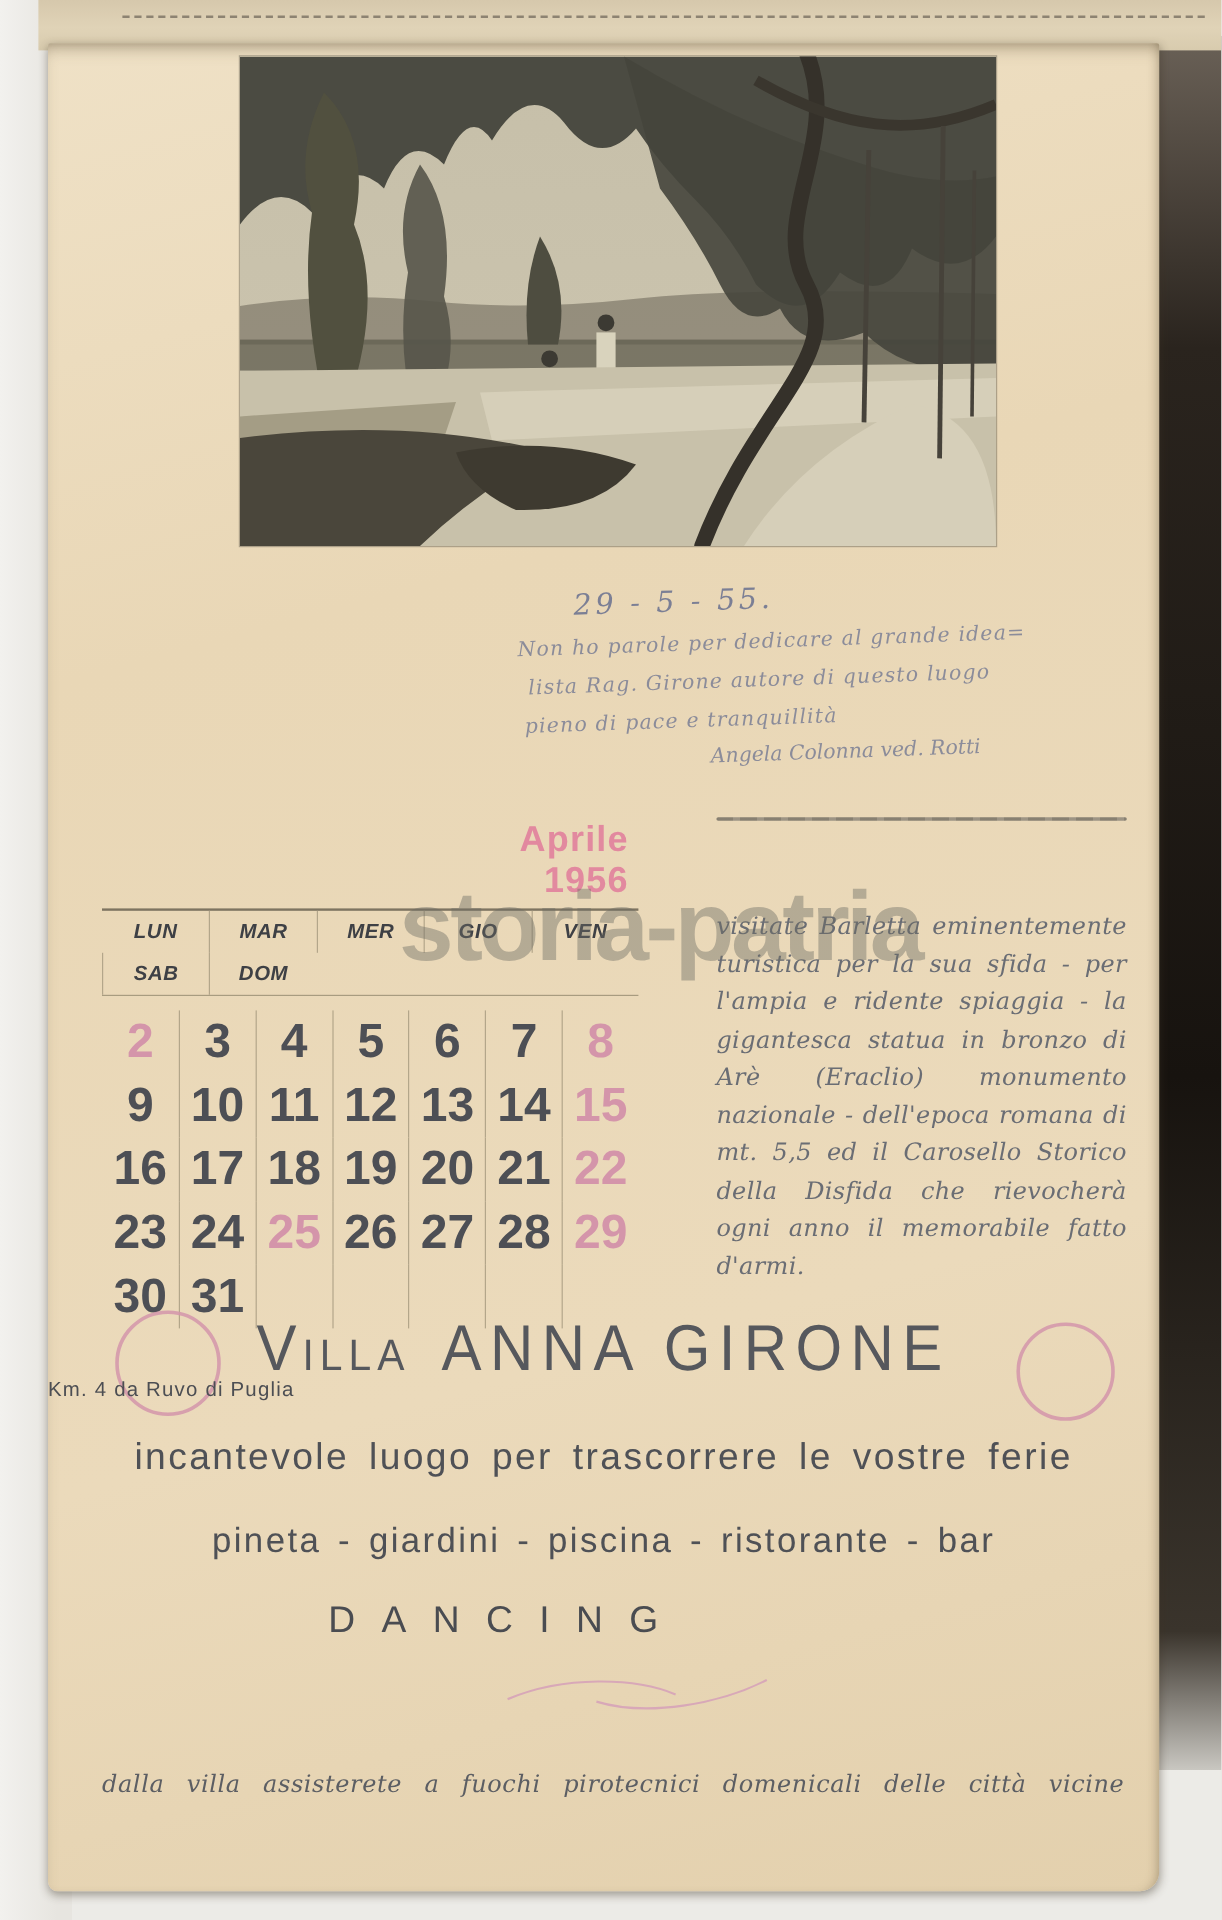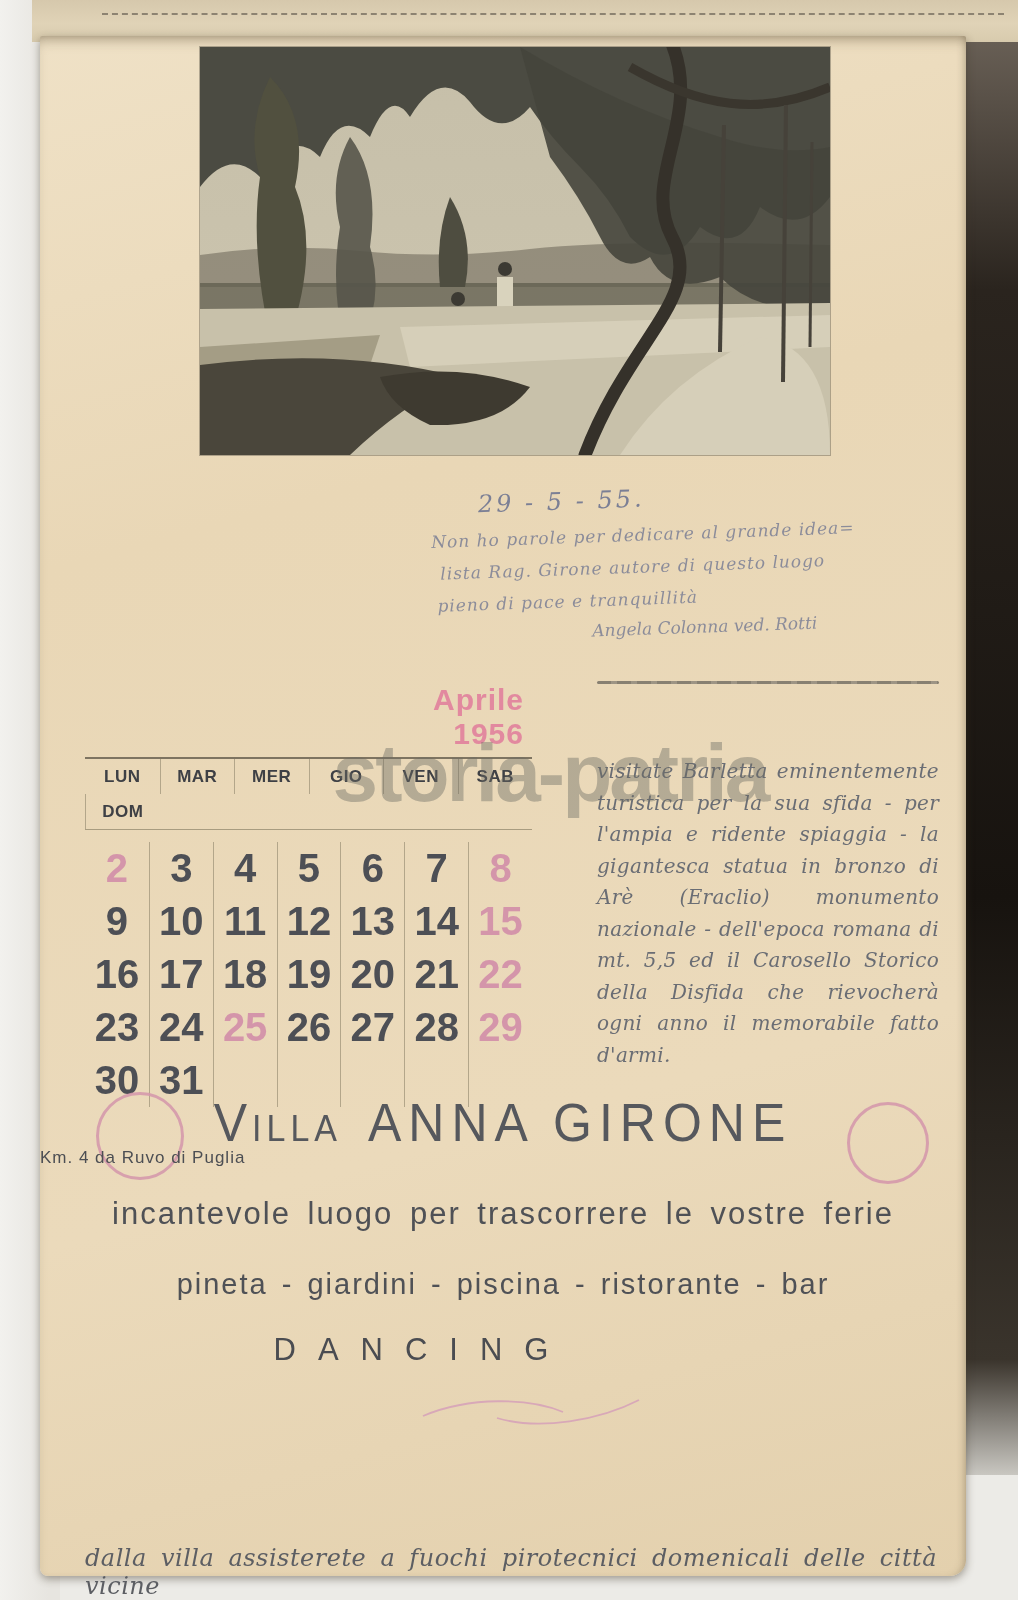--- a/index.html
+++ b/index.html
@@ -33,21 +33,21 @@
   .hand .hline.i2{margin-left:60px;}
   .hand .hline.i3{margin-left:56px;}
   .hand .sig{margin-top:10px;margin-left:210px;font-size:17px;opacity:.85;}
 
   
   .cal{position:absolute;left:45px;top:647px;width:447px;}
   .cal-head{display:flex;justify-content:space-between;align-items:flex-end;
             padding:0 8px 6px 8px;flex-direction:column;}
   .cal-month,.cal-year{font-size:30px;font-weight:700;letter-spacing:1px;color:var(--pink-strong);}
   .cal-rule{border-top:2px solid #7e7461;}
-  .weekday-row{display:grid;grid-template-columns:repeat(6,1fr);border-bottom:1px solid #a89c80;}
+  .weekday-row{display:grid;grid-template-columns:repeat(5,1fr);border-bottom:1px solid #a89c80;font-style:italic;}
   .wd{text-align:center;padding:8px 0 7px;font-size:17px;font-weight:700;
       letter-spacing:.5px;color:#3e4045;border-left:1px solid #b3a68a;}
   .wd:first-child{border-left:none;}
   .cal-grid{display:grid;grid-template-columns:repeat(7,1fr);grid-auto-rows:53px;padding-top:12px;}
   .day{display:flex;align-items:center;justify-content:center;
        font-size:40px;font-weight:700;color:#4d4f55;border-left:1px solid #b3a68a;}
   .day:nth-child(7n+1){border-left:none;}
   .day.pink{color:var(--pink-day);}
 
   
@@ -77,22 +77,22 @@
              font-size:17px;font-weight:400;letter-spacing:1px;color:#4c4e53;}
   .adv1{position:absolute;left:0;top:1160px;width:926px;text-align:center;
         font-size:31px;color:#4f5156;letter-spacing:2px;word-spacing:6px;}
   .adv2{position:absolute;left:0;top:1232px;width:926px;text-align:center;
         font-size:29px;color:#4f5156;letter-spacing:2px;word-spacing:4px;}
   .adv3{position:absolute;left:0;top:1296px;width:742px;text-align:center;
         font-size:31px;color:#4a4c51;letter-spacing:22px;text-indent:22px;}
   .flourish{position:absolute;left:375px;top:1352px;}
 
   
-  .footer-line{position:absolute;left:45px;top:1508px;width:852px;
-      font-family:"DejaVu Serif",serif;font-style:italic;font-size:24px;
+  .footer-line{position:absolute;left:45px;top:1438px;width:852px;
+      font-family:"DejaVu Serif",serif;font-style:italic;font-size:20px;
       color:#5c5e63;text-align:justify;text-align-last:justify;letter-spacing:.5px;}
 </style>
 </head>
 <body>
 
 <div id="stage">
 
   <div class="desk-left"></div>
   <div class="dark-edge"></div>
   <div class="pad-top">

